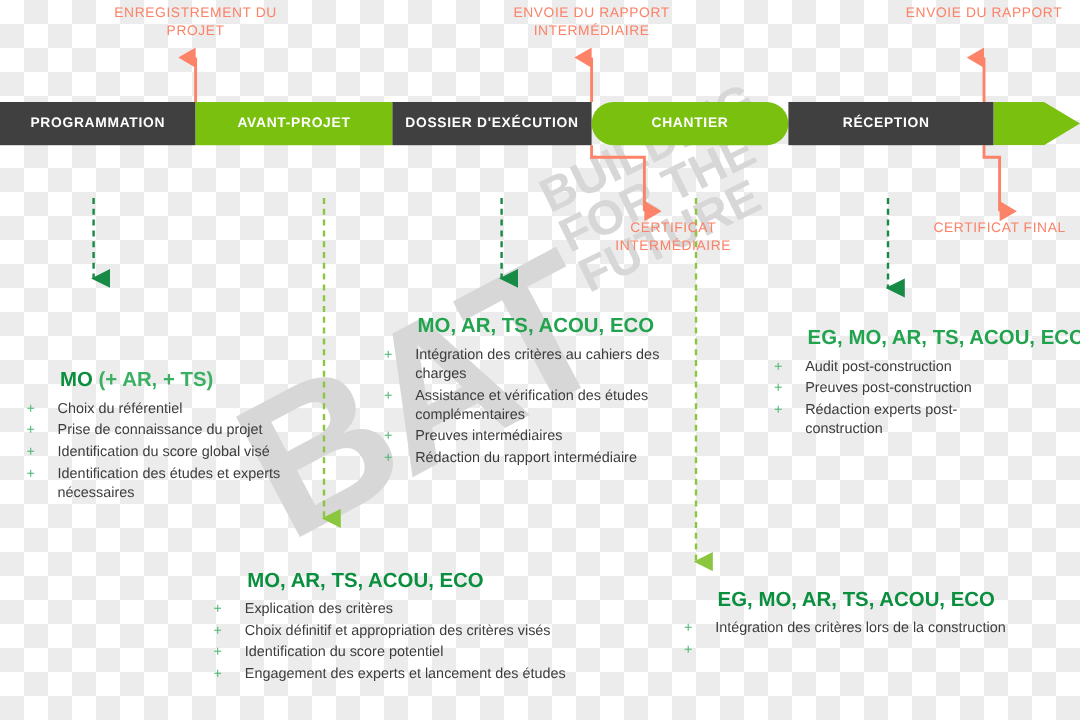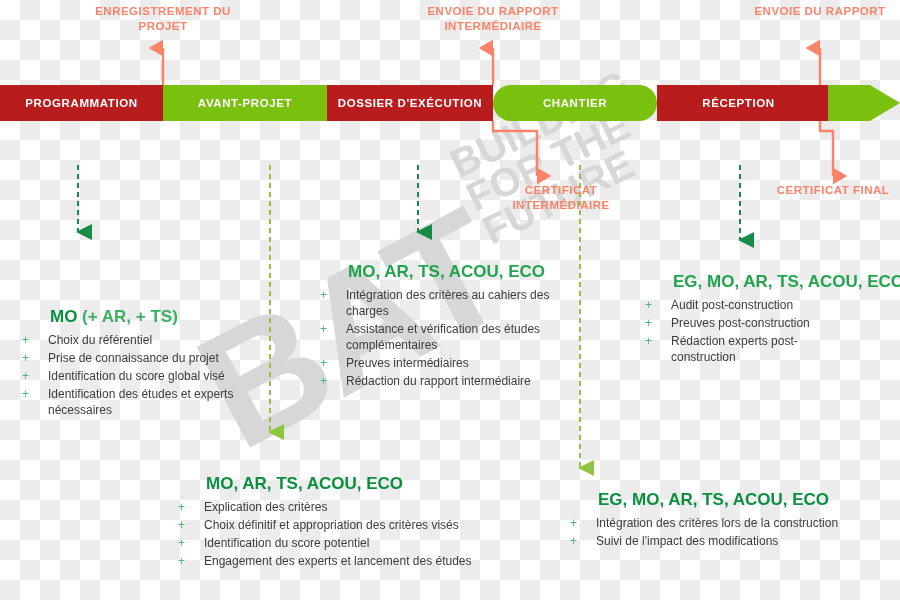--- a/index.html
+++ b/index.html
@@ -37,30 +37,30 @@
     font-family:"Liberation Sans",sans-serif;
   }
 
   
   .timeline{position:absolute;left:0;top:85px;width:900px;height:36px;}
   .seg{position:absolute;top:0;height:36px;display:flex;align-items:center;justify-content:center;}
   .seg span{
     color:#ffffff;font-size:11.5px;font-weight:bold;letter-spacing:0.6px;
     white-space:nowrap;font-family:"Liberation Sans",sans-serif;
   }
-  .dark{background:#b91c1c;justify-content:center;}
+  .dark{background:#404040;justify-content:center;}
   .light{background:#7ac00e;}
   .arrowhead{
     position:absolute;left:828px;top:0;width:72px;height:36px;
   }
   .arrowhead svg{display:block;}
 
   
   .oc-label{
-    position:absolute;color:#fc8268;font-size:11.5px;font-weight:bold;
+    position:absolute;color:#fc8268;font-size:11.5px;font-weight:normal;
     letter-spacing:0.5px;text-align:center;line-height:15px;
     font-family:"Liberation Sans",sans-serif;
   }
   .oc-svg{position:absolute;left:0;top:0;width:900px;height:600px;
           pointer-events:none;}
 
   
   .dash-svg{position:absolute;left:0;top:0;width:900px;height:600px;pointer-events:none;}
 
   
@@ -265,17 +265,16 @@
   <div class="block" style="left:570px;top:490px;width:310px;">
     <div class="blk-title t-dark">
       <span>EG, MO, AR, TS, ACOU, ECO</span><span class="sub"></span>
     </div>
     <div class="li">
       <span class="plus">+</span>
       <span class="txt">Intégration des critères lors de la construction</span>
     </div>
     <div class="li">
       <span class="plus">+</span>
-      <span class="txt">Suivi de l'impact des modifications</span>
     </div>
   </div>
 
 </div>
 
 </body></html>

